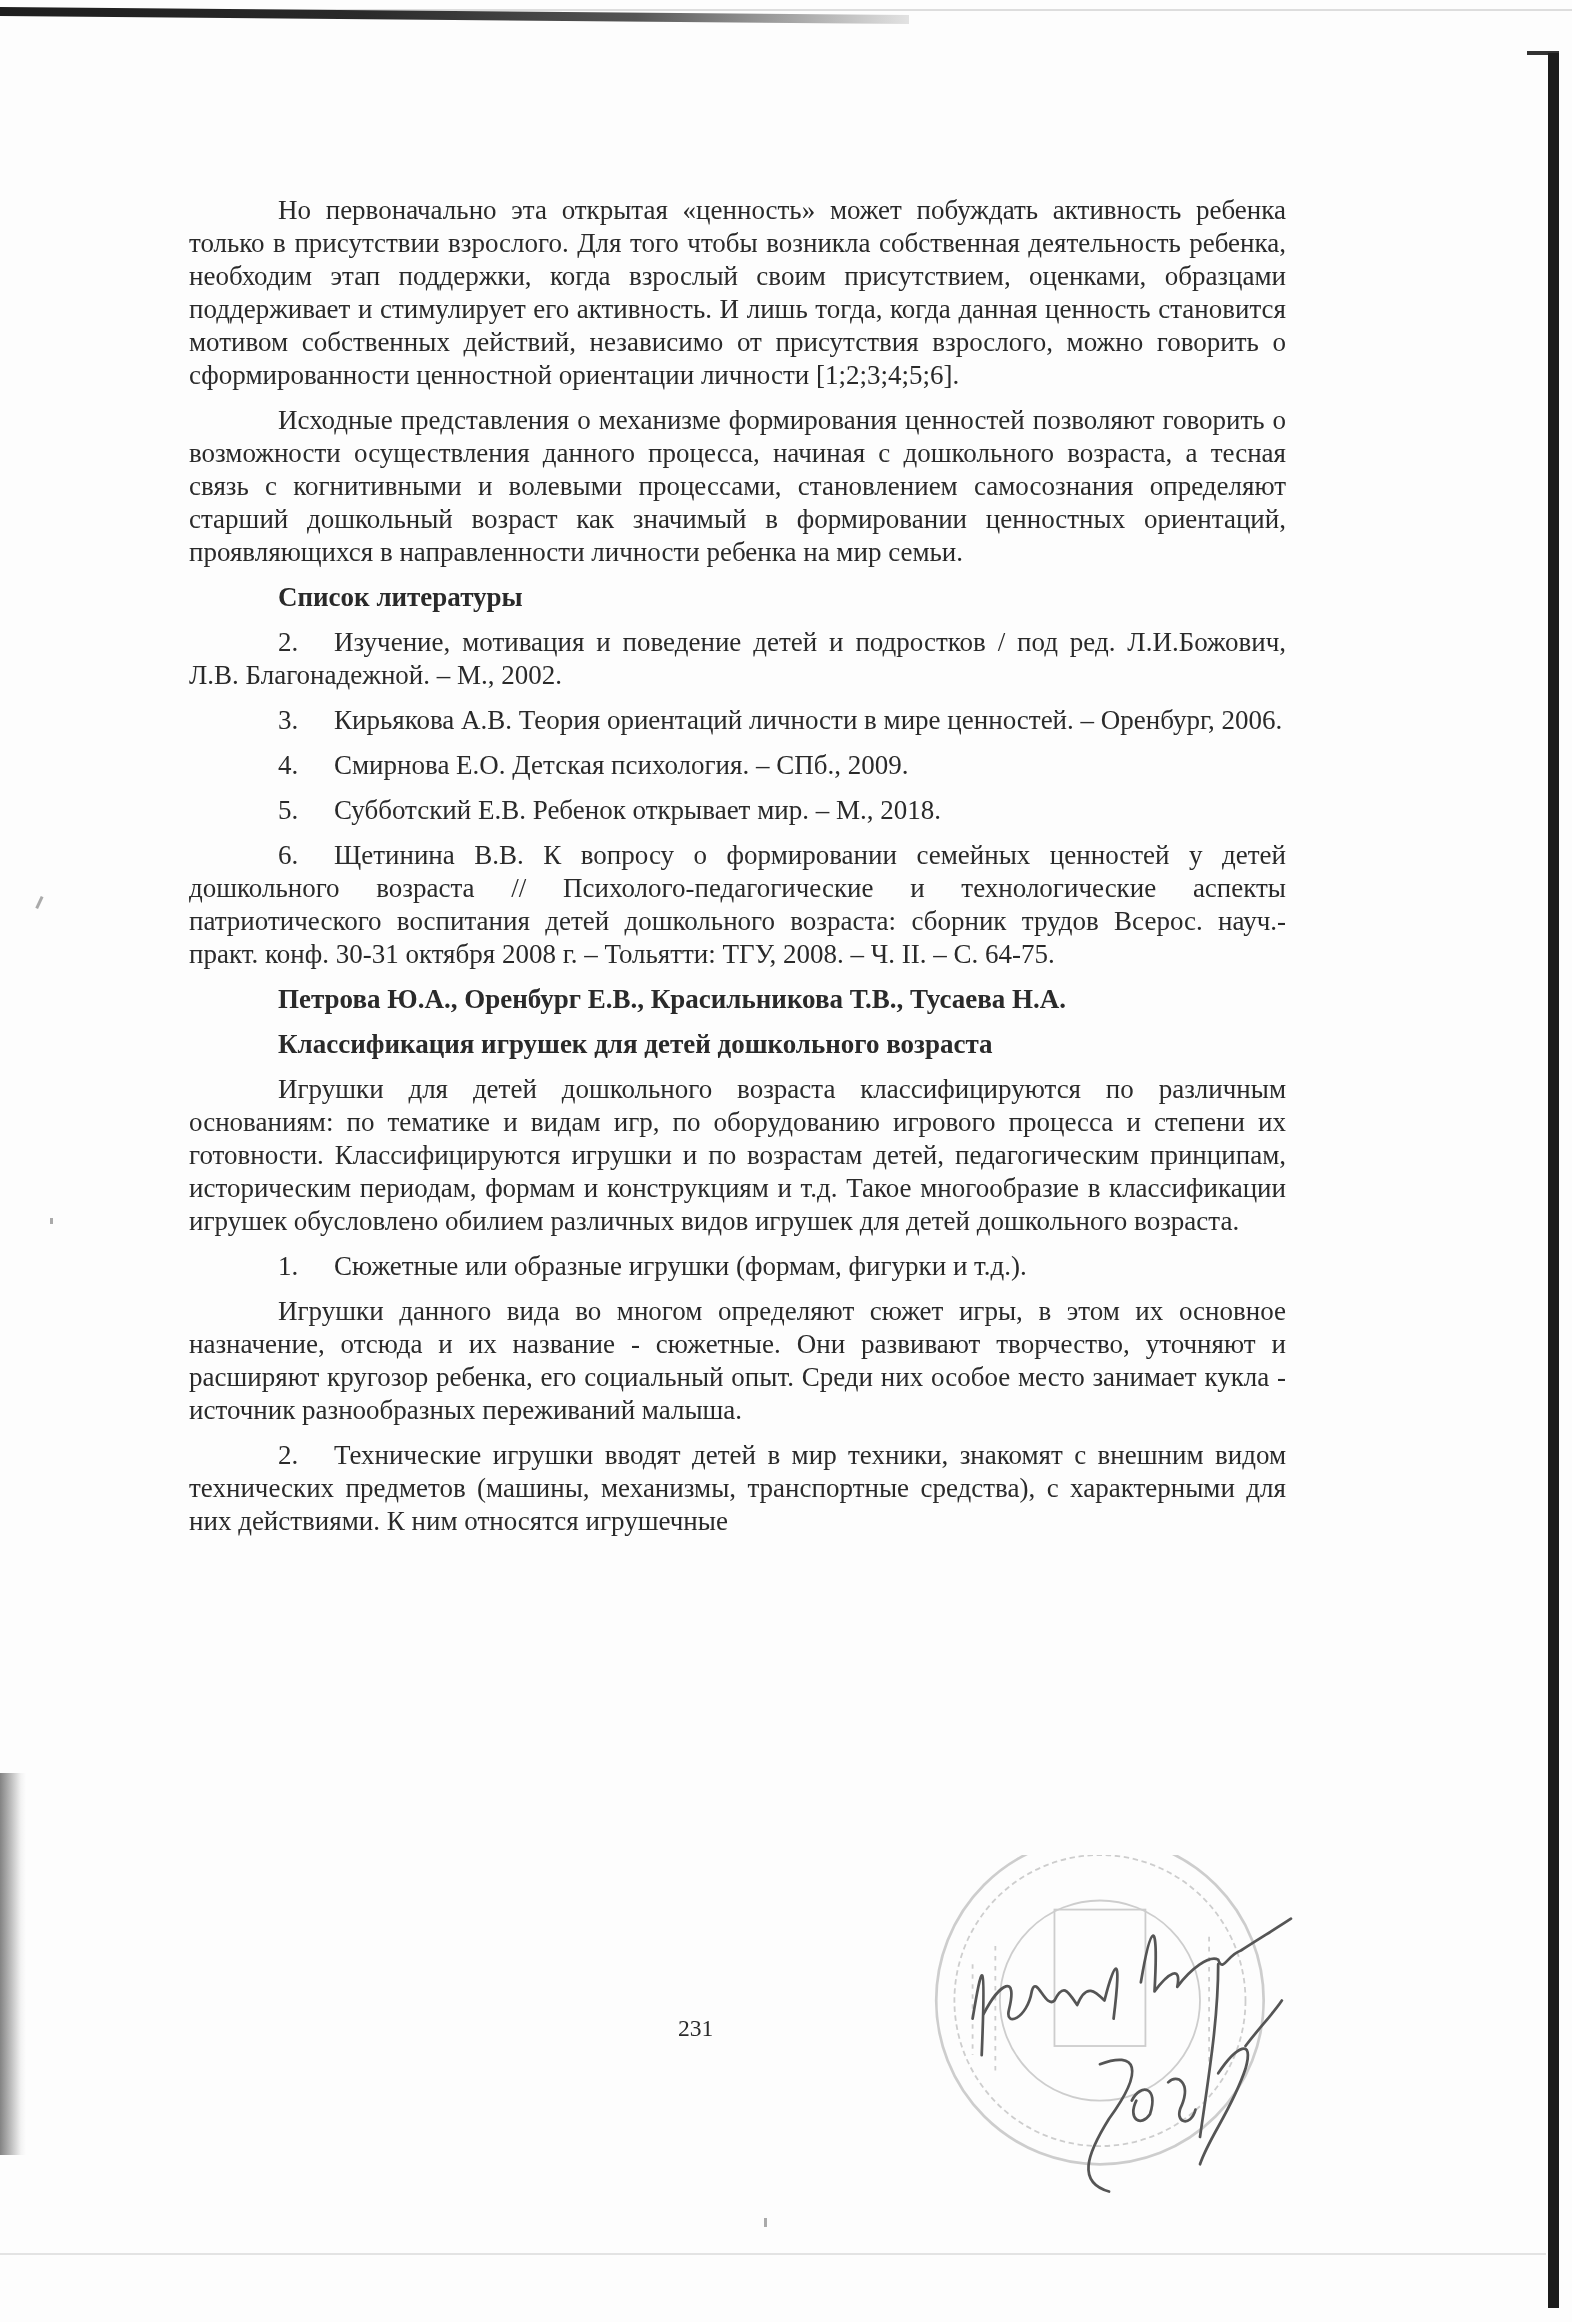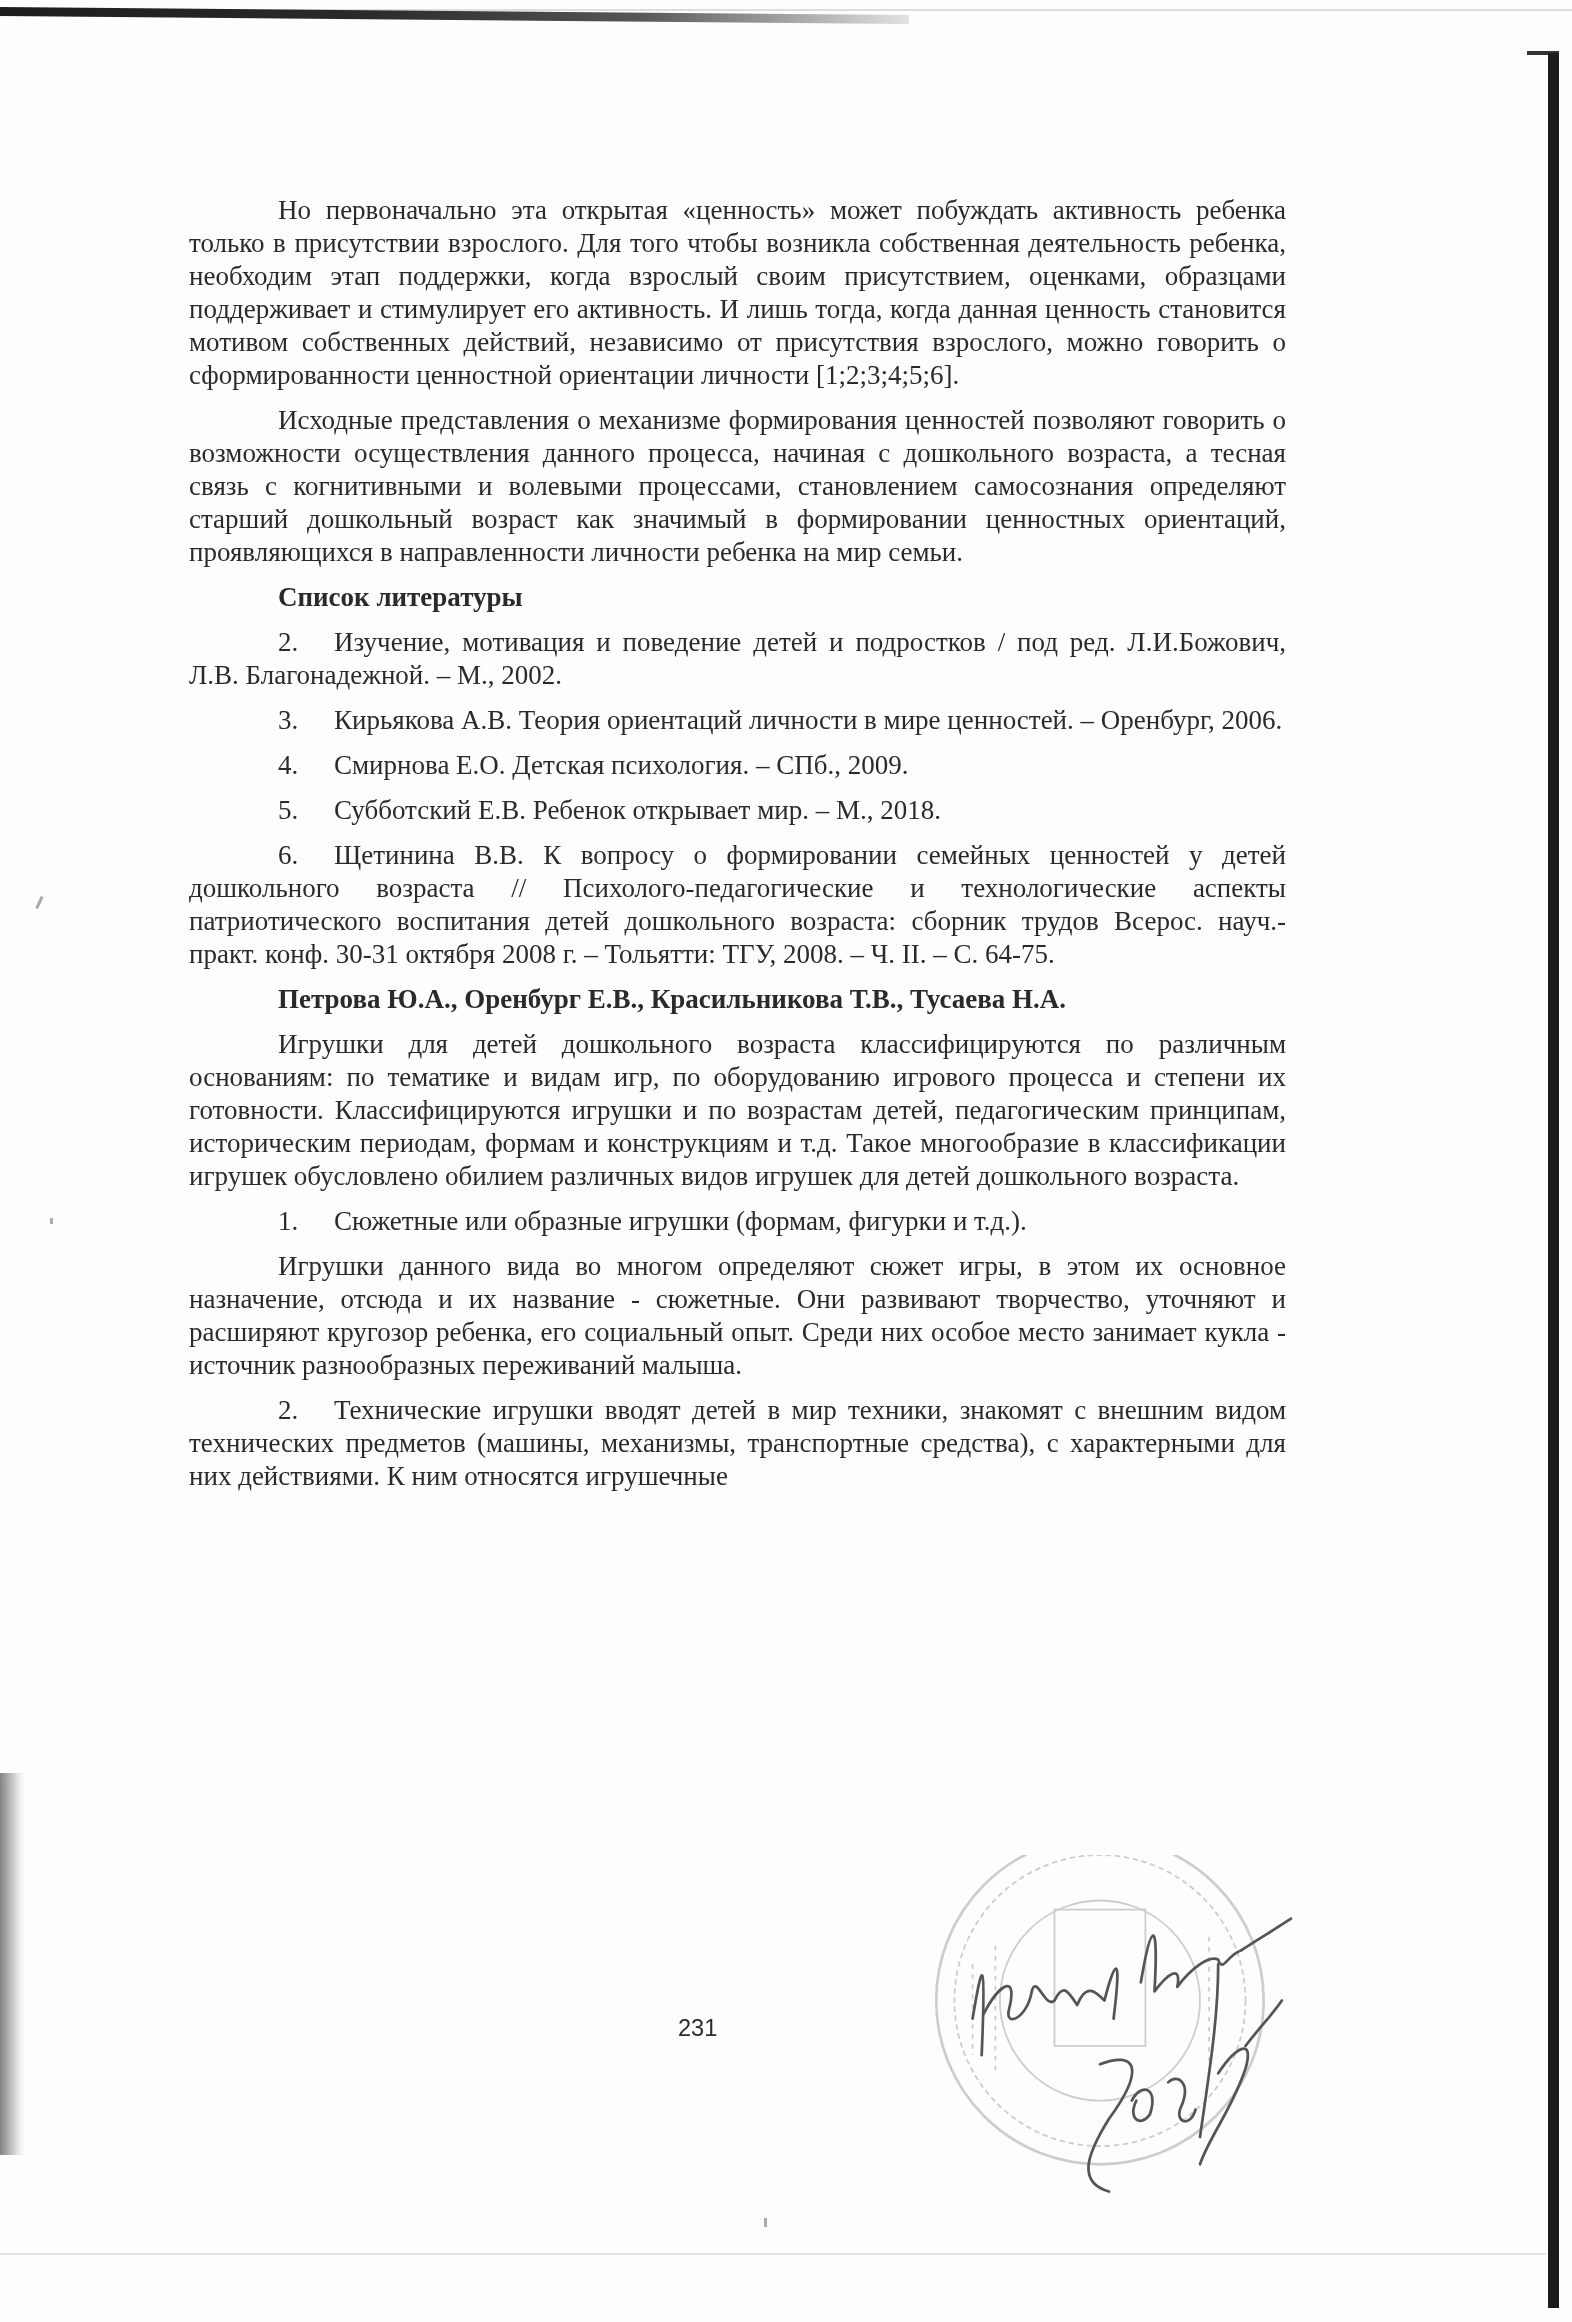--- a/index.html
+++ b/index.html
@@ -41,21 +41,21 @@
   .ref-num { display: inline-block; width: 56px; text-indent: 0; }
   .authors {
     font-weight: bold; text-align: center; margin: 49px 0 0 0; text-indent: 0;
   }
   .article-title {
     font-weight: bold; text-align: center; margin: 47px 0 47px 0; text-indent: 0;
   }
   .list-item { margin: 0; text-align: justify; text-indent: 89px; }
   .page-number {
     position: absolute; left: 678px; top: 2015px;
-    font-family: Liberation Sans, sans-serif;
+    font-family: Liberation Serif, serif;
     font-size: 23.6px; color: #2a2a2a;
   }
   .stamp-wrap { position: absolute; left: 918px; top: 1855px; width: 564px; height: 473px; }
   .stray-mark { position: absolute; width: 2.7px; height: 9px; background: #aaa; }
 </style>
 </head>
 <body>
 
 <div class="scan-top-line"></div>
 <div class="scan-top-bar"></div>
@@ -72,20 +72,21 @@
 
   <div>
     <p class="ref-item"><span class="ref-num">2.</span><span>Изучение, мотивация и поведение детей и подростков / под ред. Л.И.Божович, Л.В. Благонадежной. – М., 2002.</span></p>
     <p class="ref-item"><span class="ref-num">3.</span><span>Кирьякова А.В. Теория ориентаций личности в мире ценностей. – Оренбург, 2006.</span></p>
     <p class="ref-item"><span class="ref-num">4.</span><span>Смирнова Е.О. Детская психология. – СПб., 2009.</span></p>
     <p class="ref-item"><span class="ref-num">5.</span><span>Субботский Е.В. Ребенок открывает мир. – М., 2018.</span></p>
     <p class="ref-item"><span class="ref-num">6.</span><span>Щетинина В.В. К вопросу о формировании семейных ценностей у детей дошкольного возраста // Психолого-педагогические и технологические аспекты патриотического воспитания детей дошкольного возраста: сборник трудов Всерос. науч.-практ. конф. 30-31 октября 2008 г. – Тольятти: ТГУ, 2008. – Ч. II. – С. 64-75.</span></p>
   </div>
 
   <p class="authors">Петрова Ю.А., Оренбург Е.В., Красильникова Т.В., Тусаева Н.А.</p>
+  <p class="article-title">Классификация игрушек для детей дошкольного возраста</p>
 
   <p>Игрушки для детей дошкольного возраста классифицируются по различным основаниям: по тематике и видам игр, по оборудованию игрового процесса и степени их готовности. Классифицируются игрушки и по возрастам детей, педагогическим принципам, историческим периодам, формам и конструкциям и т.д. Такое многообразие в классификации игрушек обусловлено обилием различных видов игрушек для детей дошкольного возраста.</p>
   <p class="list-item"><span class="ref-num">1.</span><span>Сюжетные или образные игрушки (формам, фигурки и т.д.).</span></p>
   <p>Игрушки данного вида во многом определяют сюжет игры, в этом их основное назначение, отсюда и их название - сюжетные. Они развивают творчество, уточняют и расширяют кругозор ребенка, его социальный опыт. Среди них особое место занимает кукла - источник разнообразных переживаний малыша.</p>
   <p class="list-item"><span class="ref-num">2.</span><span>Технические игрушки вводят детей в мир техники, знакомят с внешним видом технических предметов (машины, механизмы, транспортные средства), с характерными для них действиями. К ним относятся игрушечные</span></p>
 </div>
 
 <div class="page-number">231</div>
 
 <div class="stamp-wrap">

